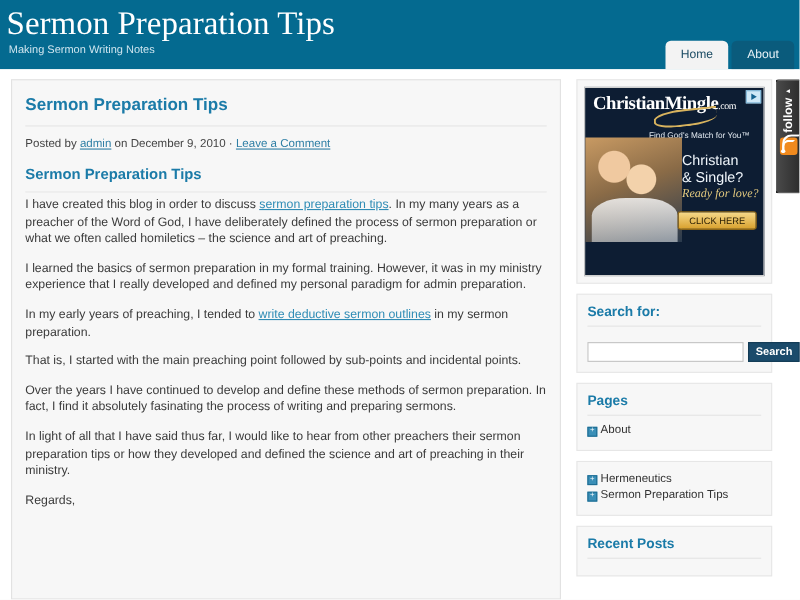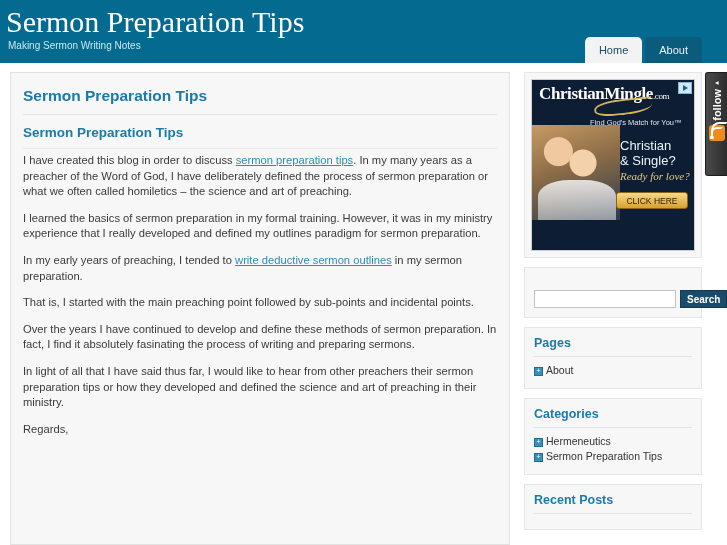--- a/index.html
+++ b/index.html
@@ -29,21 +29,21 @@
   }
   .site-tagline {
     font-size: 10px;
     color: #cfe5ef;
     line-height: 12px;
     margin: 0;
     padding-left: 2px;
   }
   .nav {
     position: absolute;
-    right: 25px;
+    right: 5px;
     bottom: 0;
     display: flex;
     align-items: flex-end;
   }
   .nav-item {
     font-size: 11px;
     padding: 6px 14px 6px 14px;
     border-radius: 5px 5px 0 0;
     line-height: 14px;
     cursor: pointer;
@@ -317,26 +317,33 @@
     <div class="nav-item inactive">About</div>
   </div>
 </div>
 
 <div class="wrap">
 
   <div class="content">
 
     <div class="post-title">Sermon Preparation Tips</div>
 
+    <div class="post-meta">
+      <span>Posted by</span>
+      <a href="#">admin</a>
+      <span>on December 9, 2010</span>
+      <span>·</span>
+      <a href="#">Leave a Comment</a>
+    </div>
 
     <div class="post-h2">Sermon Preparation Tips</div>
 
     <div class="post-body" id="post-body">
         <p>I have created this blog in order to discuss <a href="#">sermon preparation tips</a>. In my many years as a preacher of the Word of God, I have deliberately defined the process of sermon preparation or what we often called homiletics – the science and art of preaching.</p>
-        <p>I learned the basics of sermon preparation in my formal training. However,  it was in my ministry experience that I really developed and  defined my outlines paradigm for sermon preparation.</p>
+        <p>I learned the basics of sermon preparation in my formal training. However,  it was in my ministry experience that I really developed and  defined my personal paradigm for admin preparation.</p>
         <p>In my early years of preaching, I tended to <a href="#">write deductive sermon outlines</a> in my sermon preparation.</p>
         <p>That is, I started with the main preaching point followed by sub-points and incidental points.</p>
         <p>Over the years I have continued to develop and define these methods of sermon preparation. In fact, I find it absolutely fasinating the process of writing and preparing sermons.</p>
         <p>In light of all that I have said thus far, I would like to hear from other preachers their sermon preparation tips or how they developed and defined the science and art of preaching in their ministry.</p>
         <p>Regards,</p>
       </div>
 
   </div>
 
   <div class="sidebar">
@@ -353,35 +360,35 @@
           <div>Christian</div>
           <div>&amp; Single?</div>
         </div>
         <div class="ad-h2">Ready for love?</div>
         <div class="ad-cta">CLICK HERE</div>
         <div class="adchoice"></div>
       </div>
     </div>
 
     <div class="widget">
+      <div class="widget-title">Search for:</div>
       <div class="search-row">
         <input class="search-input" type="text" placeholder="" style="">
         <button class="search-btn">Search</button>
       </div>
     </div>
 
     <div class="widget">
       <div class="widget-title">Pages</div>
       <ul>
         <li><span class="plus">+</span><span>About</span></li>
       </ul>
     </div>
 
     <div class="widget">
-      <div class="widget-title">Categories</div>
       <ul>
         <li><span class="plus">+</span><span>Hermeneutics</span></li>
         <li><span class="plus">+</span><span>Sermon Preparation Tips</span></li>
       </ul>
     </div>
 
     <div class="widget">
       <div class="widget-title">Recent Posts</div>
     </div>
 

